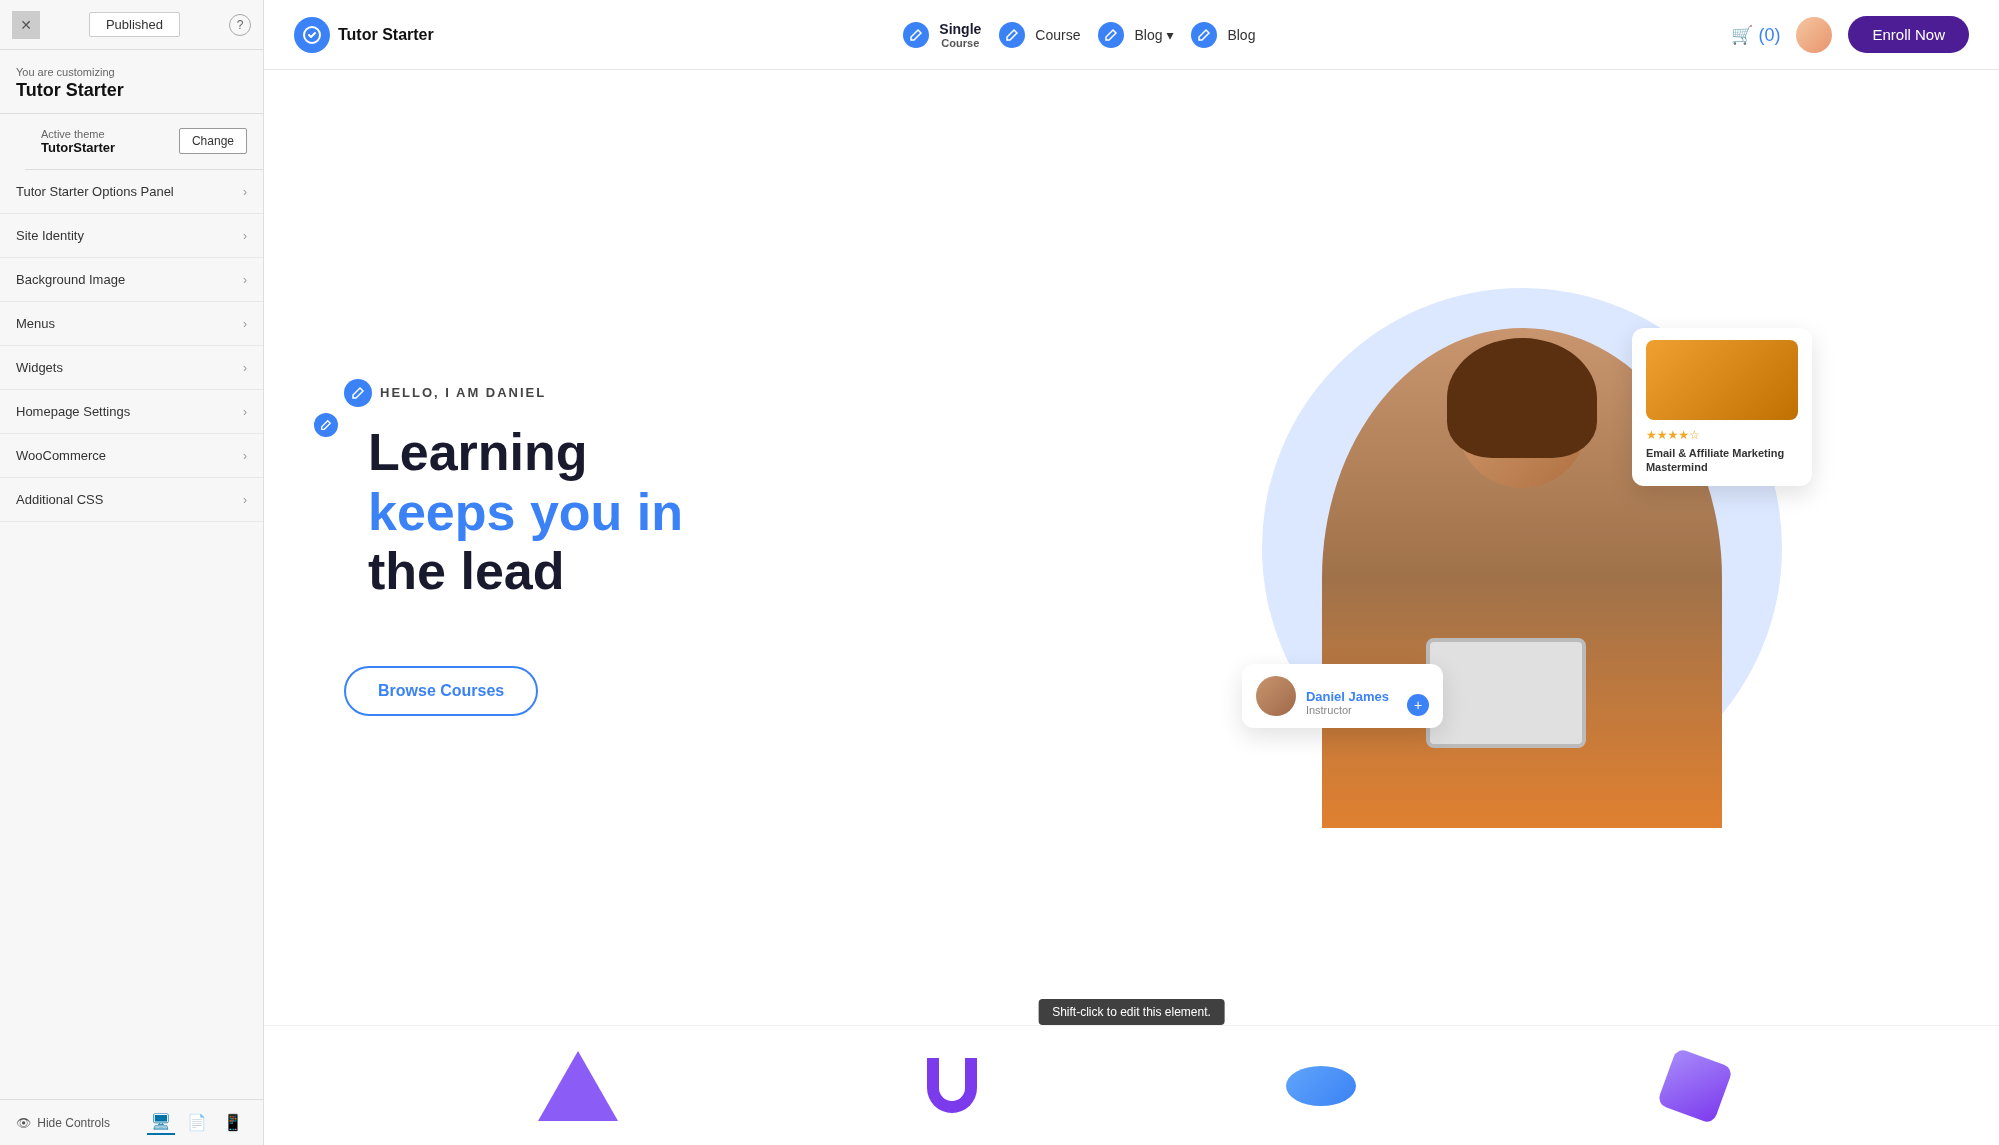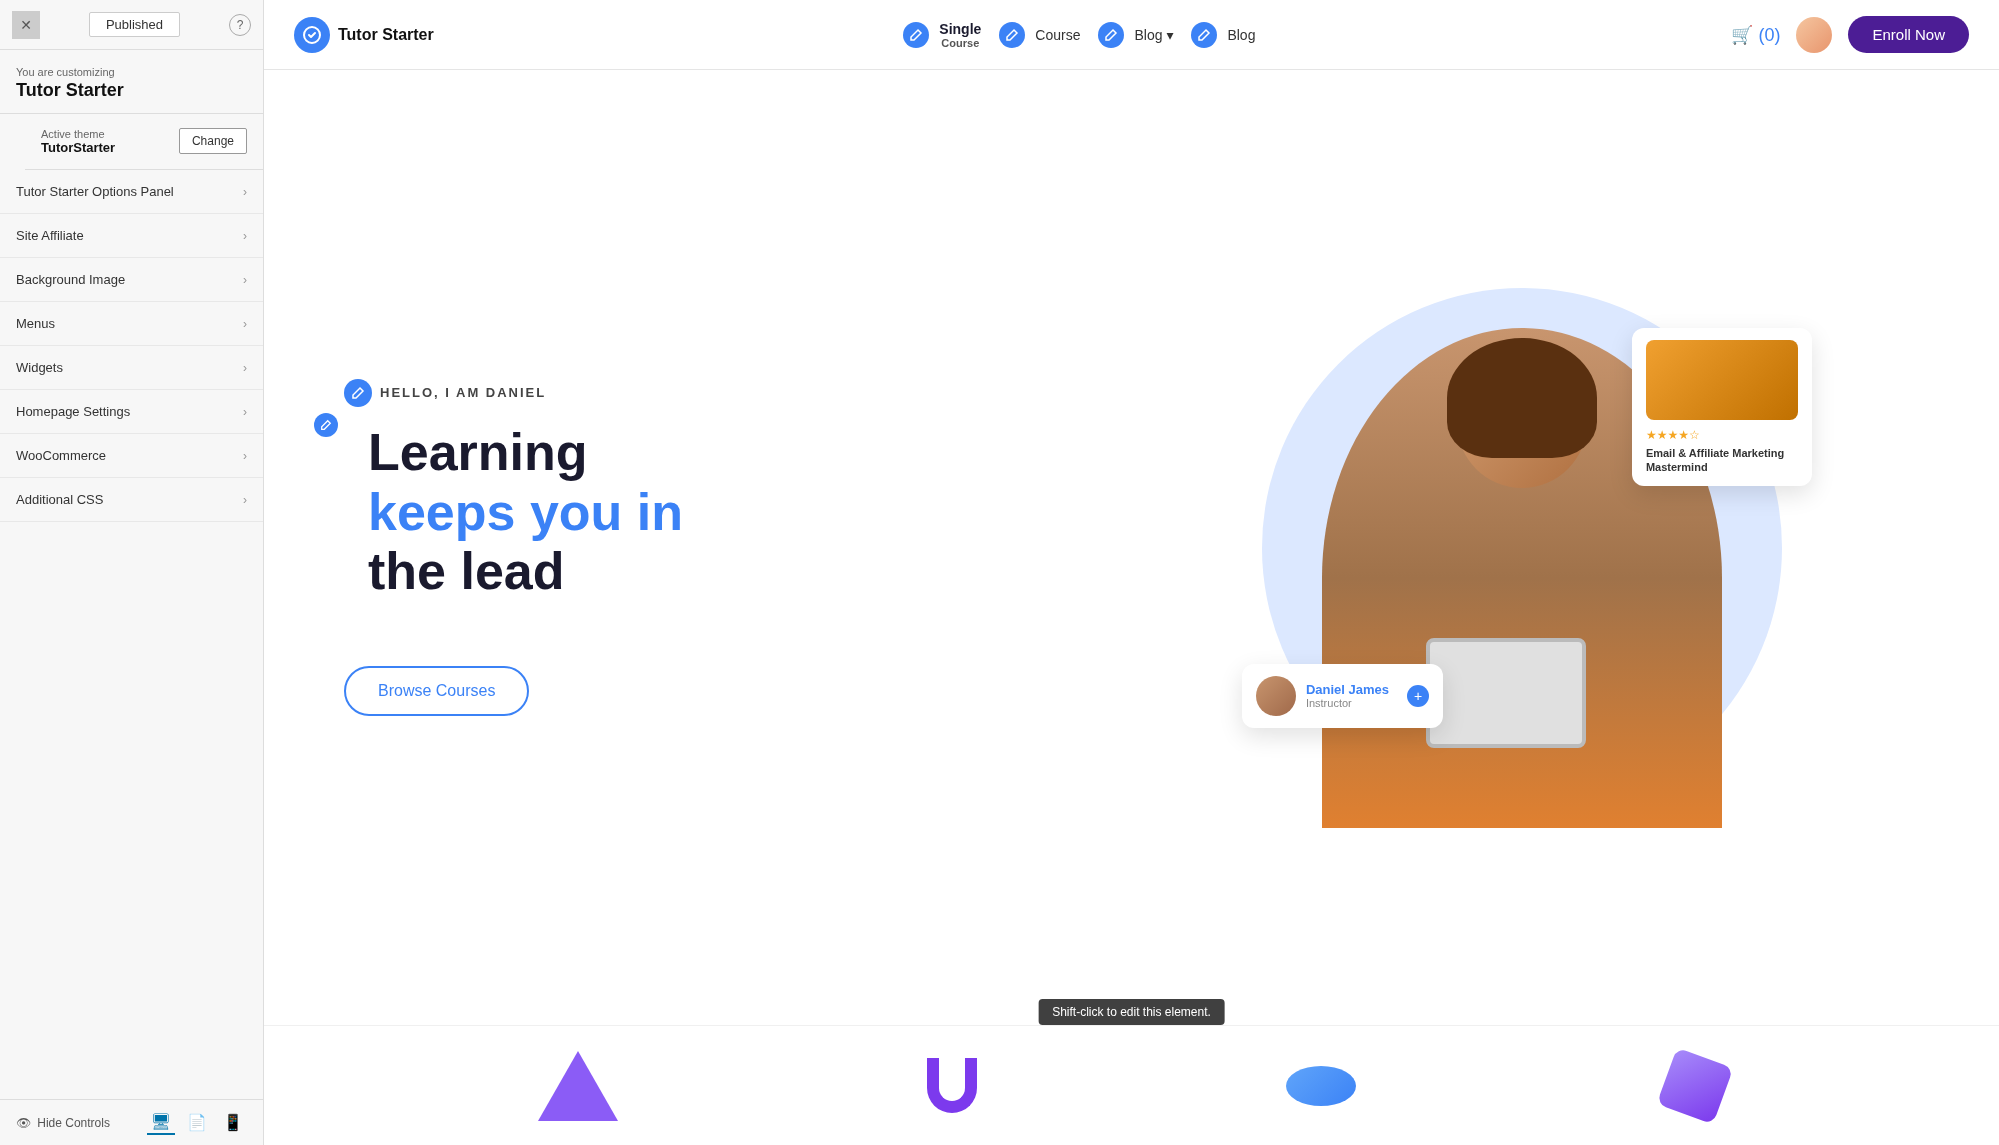--- a/index.html
+++ b/index.html
@@ -231,21 +231,21 @@
       margin-bottom: 32px;
     }
     .hero-heading .highlight { color: #3b82f6; }
     .browse-btn {
       background: transparent;
       border: 2px solid #3b82f6;
       color: #3b82f6;
       padding: 14px 32px;
       border-radius: 30px;
       font-size: 16px;
-      font-weight: 400;
+      font-weight: 700;
       cursor: pointer;
       margin-top: 32px;
     }
 
     
     .hero-image-area {
       position: absolute;
       right: 0; top: 0; bottom: 0;
       width: 55%;
       display: flex;
@@ -277,21 +277,21 @@
     
     .floating-card-instructor {
       position: absolute;
       bottom: 100px;
       left: -60px;
       background: #fff;
       border-radius: 12px;
       padding: 12px 14px;
       box-shadow: 0 8px 24px rgba(0,0,0,0.12);
       display: flex;
-      align-items: center;
+      align-items: flex-end;
       gap: 10px;
       white-space: nowrap;
     }
     .instructor-avatar {
       width: 40px; height: 40px;
       border-radius: 50%;
       background: linear-gradient(135deg, #c8956e, #a0694a);
       flex-shrink: 0;
     }
     .instructor-name { font-size: 13px; font-weight: 700; color: #3b82f6; }
@@ -358,21 +358,21 @@
     <button class="change-btn">Change</button>
   </div>
 
   <div class="nav-items">
 
   <div class="nav-item">
       <span class="nav-item-label">Tutor Starter Options Panel</span>
       <span class="chevron">›</span>
     </div>
       <div class="nav-item">
-      <span class="nav-item-label">Site Affiliate</span>
+      <span class="nav-item-label">Site Identity</span>
       <span class="chevron">›</span>
     </div>
       <div class="nav-item">
       <span class="nav-item-label">Background Image</span>
       <span class="chevron">›</span>
     </div>
       <div class="nav-item">
       <span class="nav-item-label">Menus</span>
       <span class="chevron">›</span>
     </div>

